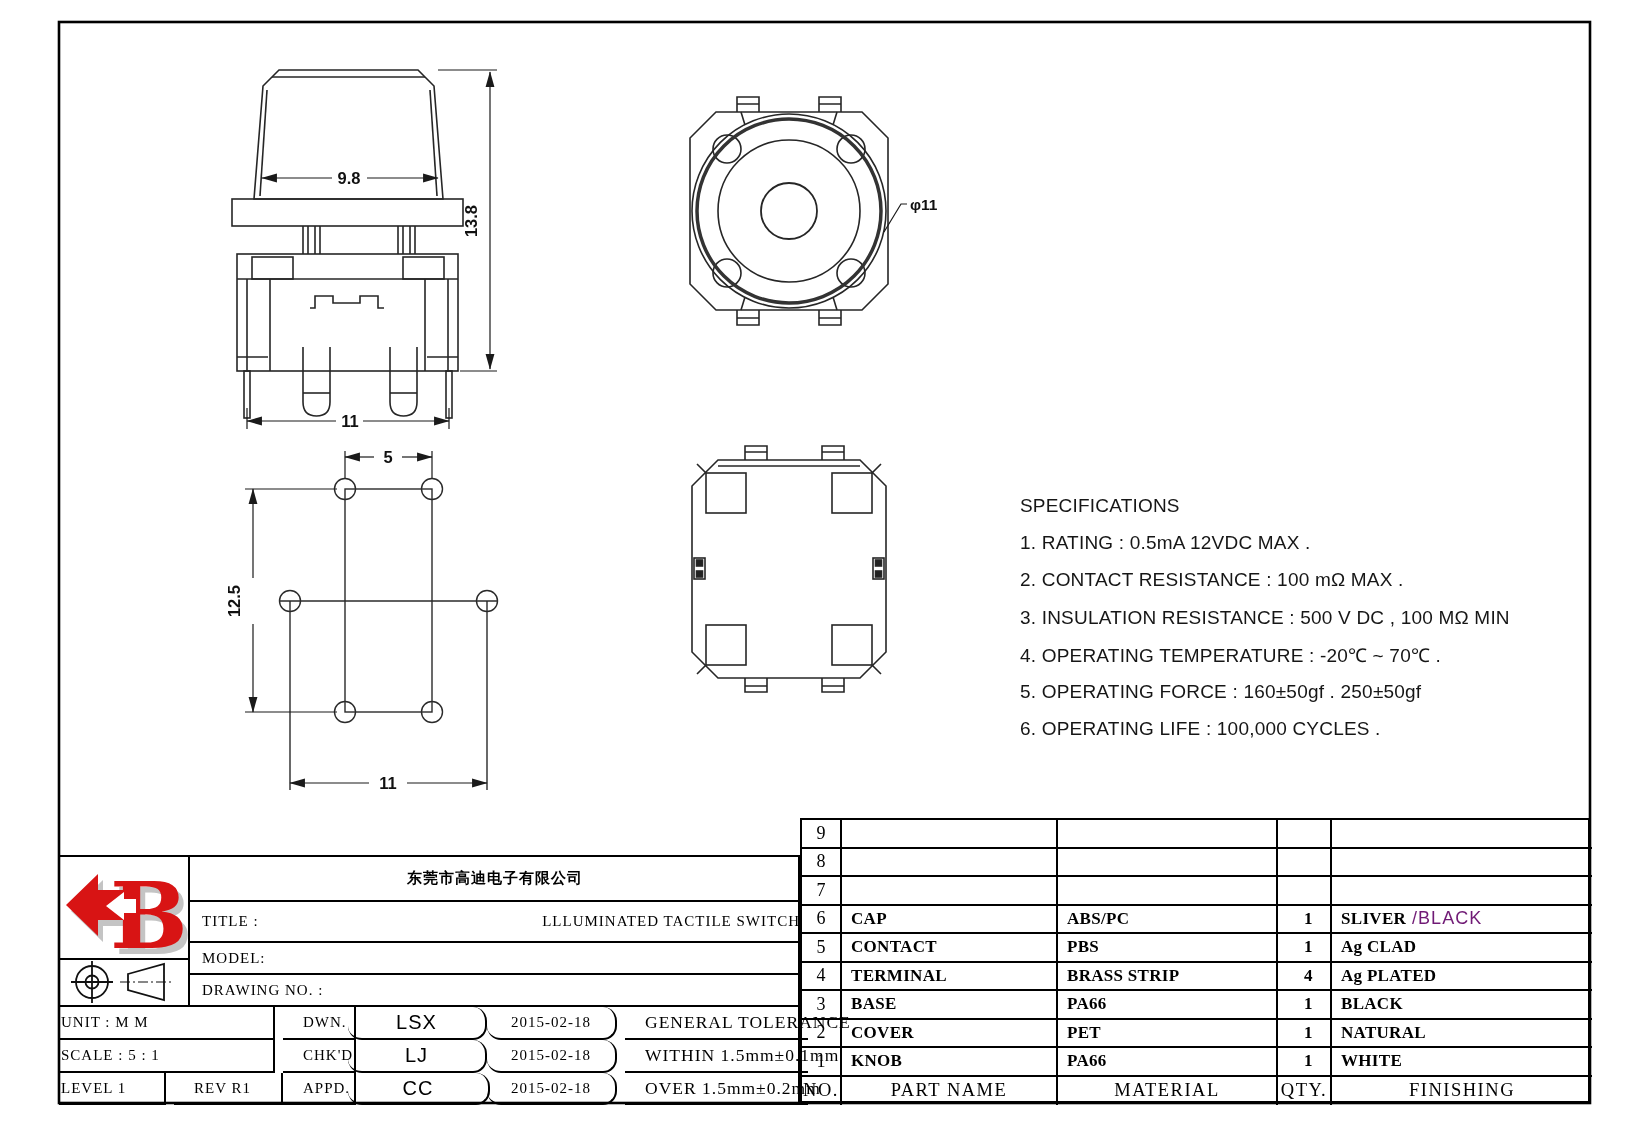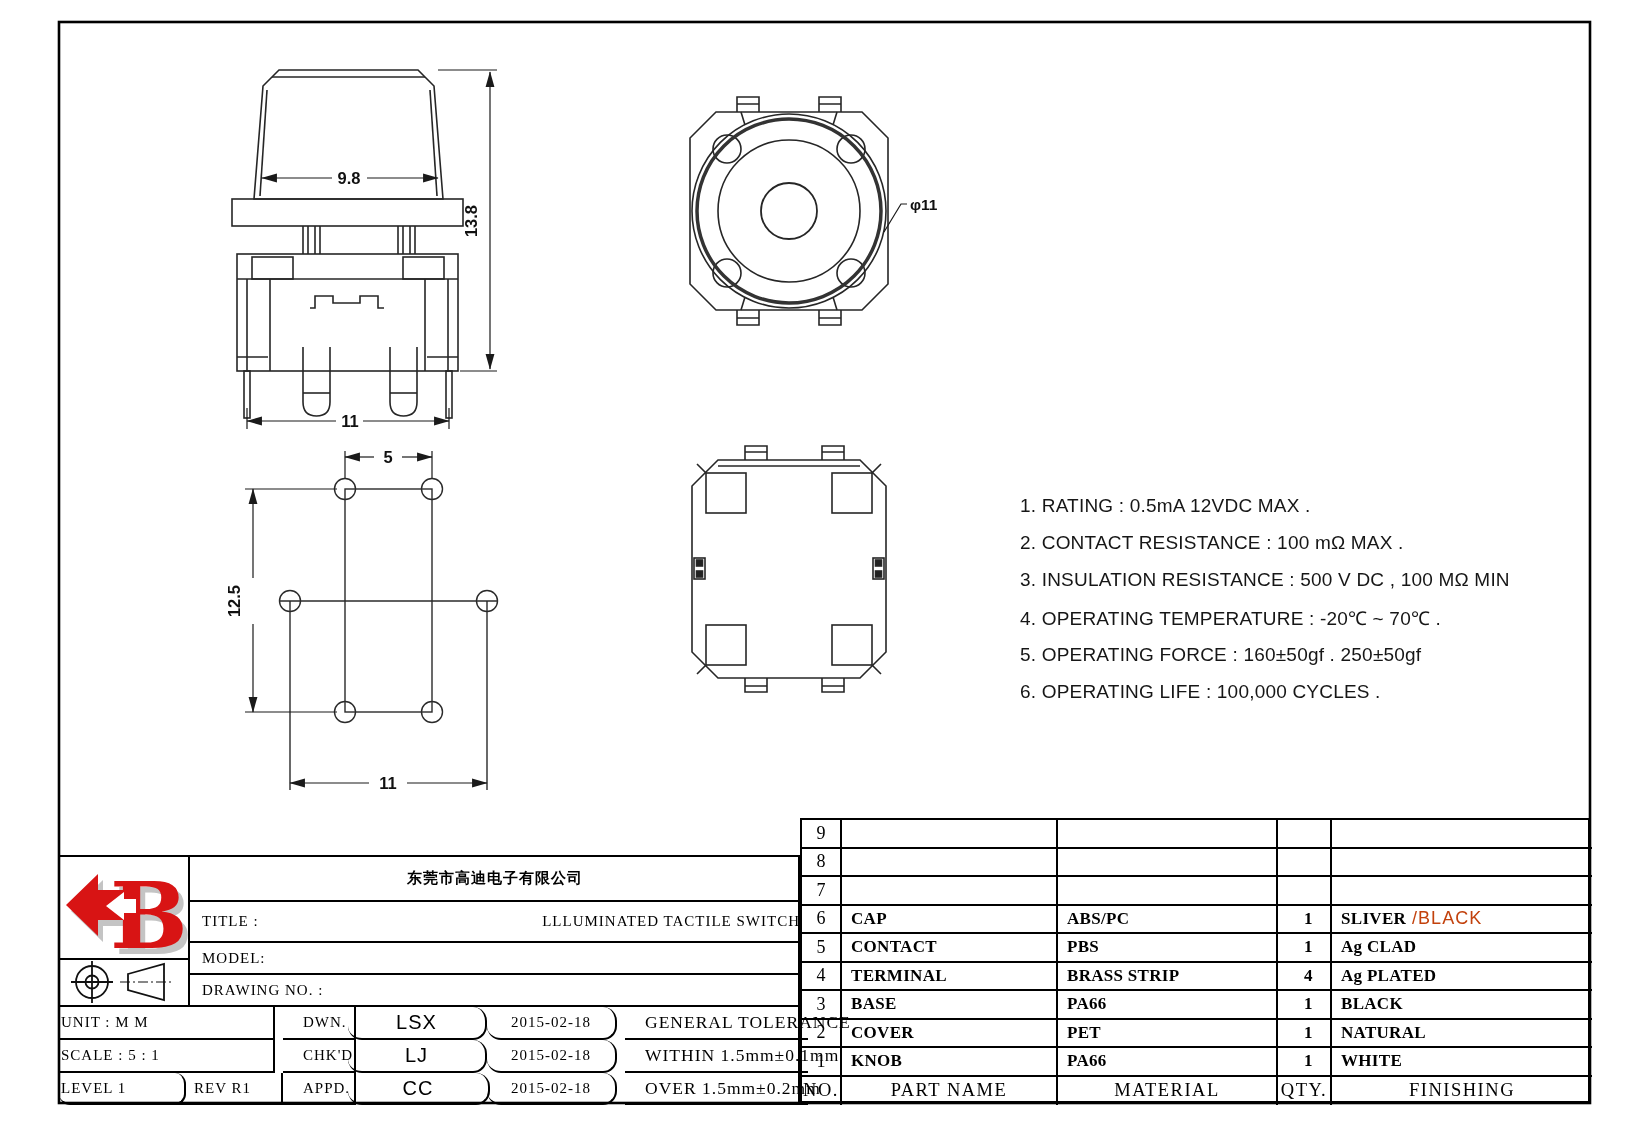--- a/index.html
+++ b/index.html
@@ -33,21 +33,21 @@
         display:grid; grid-template-columns:40px 216px 220px 54px 260px;
         grid-template-rows:repeat(10,28.5px);
         border:2.4px solid #000; }
   .pt > div { border-right:2.2px solid #000; border-bottom:2.2px solid #000;
               display:flex; align-items:center; font-size:18px; white-space:nowrap; }
   .pt > div:nth-child(5n) { border-right:none; }
   .pt > div:nth-last-child(-n+5) { border-bottom:none; }
   .pt .num { justify-content:center; }
   .pt .bold { font-weight:bold; font-size:17px; letter-spacing:.3px; padding-left:9px; }
   .pt .hdr { justify-content:center; font-size:18.5px; letter-spacing:1.5px; }
-  .fin2 { font-family:"Liberation Sans", sans-serif; font-weight:normal; color:#c2410c;
+  .fin2 { font-family:"Liberation Sans", sans-serif; font-weight:normal; color:#701a75;
           font-size:18px; margin-left:6px; letter-spacing:1px; }
   .padL { padding-left:20px;margin-left:8px; }
   .padL14 { padding-left:2px; }
 </style>
 </head>
 <body>
 
 <div class="sheet">
 
 <svg class="lines" width="1651" height="1124" viewBox="0 0 1651 1124">
@@ -185,20 +185,21 @@
   <g stroke="#111" stroke-width="1.8" fill="none">
     <circle cx="92" cy="982" r="16"></circle>
     <circle cx="92" cy="982" r="6.5"></circle>
     <path d="M71,982 H113 M92,961 V1003"></path>
     <path d="M128,974 L164,964 L164,1000 L128,990 Z"></path>
     <path d="M120,982 H172" stroke-dasharray="10 3 2 3" stroke-width="1.2"></path>
   </g>
 </svg>
 
 <div class="overlay specs">
+  <div class="line">SPECIFICATIONS</div>
   <div class="line">1. RATING : 0.5mA 12VDC MAX .</div>
   <div class="line">2. CONTACT RESISTANCE : 100 mΩ MAX .</div>
   <div class="line">3. INSULATION RESISTANCE : 500 V DC , 100 MΩ MIN</div>
   <div class="line">4. OPERATING TEMPERATURE : -20℃ ~ 70℃ .</div>
   <div class="line">5. OPERATING FORCE : 160±50gf . 250±50gf</div>
   <div class="line">6. OPERATING LIFE : 100,000 CYCLES .</div>
 </div>
 
 <div class="overlay tb">
 
@@ -218,21 +219,21 @@
   <div class="c ctr sans" style="left:289px;top:150px;width:139px;height:33px;font-size:20px;">LSX</div>
   <div class="c ctr cad20" style="left:428px;top:150px;width:130px;height:33px;">2015-02-18</div>
   <div class="c noR padL" style="left:558px;top:150px;width:183px;height:33px;font-size:17.5px;">GENERAL TOLERANCE</div>
 
   <div class="c padL14" style="left:0;top:183px;width:216px;height:33px;">SCALE  :  5 : 1</div>
   <div class="c padL" style="left:216px;top:183px;width:73px;height:33px;">CHK'D</div>
   <div class="c ctr sans" style="left:289px;top:183px;width:139px;height:33px;font-size:20px;">LJ</div>
   <div class="c ctr cad20" style="left:428px;top:183px;width:130px;height:33px;">2015-02-18</div>
   <div class="c noR padL" style="left:558px;top:183px;width:183px;height:33px;font-size:17.5px;">WITHIN 1.5mm±0.1mm</div>
 
-  <div class="c padL14" style="left:0;top:216px;width:127px;height:32px;border-radius:11px;">LEVEL 1</div>
+  <div class="c padL14" style="left:0;top:216px;width:107px;height:32px;">LEVEL 1</div>
   <div class="c padL" style="left:107px;top:216px;width:109px;height:32px;">REV  R1</div>
   <div class="c padL" style="left:216px;top:216px;width:73px;height:32px;">APPD.</div>
   <div class="c ctr sans" style="left:289px;top:216px;width:142px;height:32px;font-size:20px;">CC</div>
   <div class="c ctr cad20" style="left:428px;top:216px;width:130px;height:32px;">2015-02-18</div>
   <div class="c noR padL" style="left:558px;top:216px;width:183px;height:32px;font-size:17.5px;">OVER   1.5mm±0.2mm</div>
 </div>
 
 <div class="overlay pt">
 
   <div class="num">9</div>

